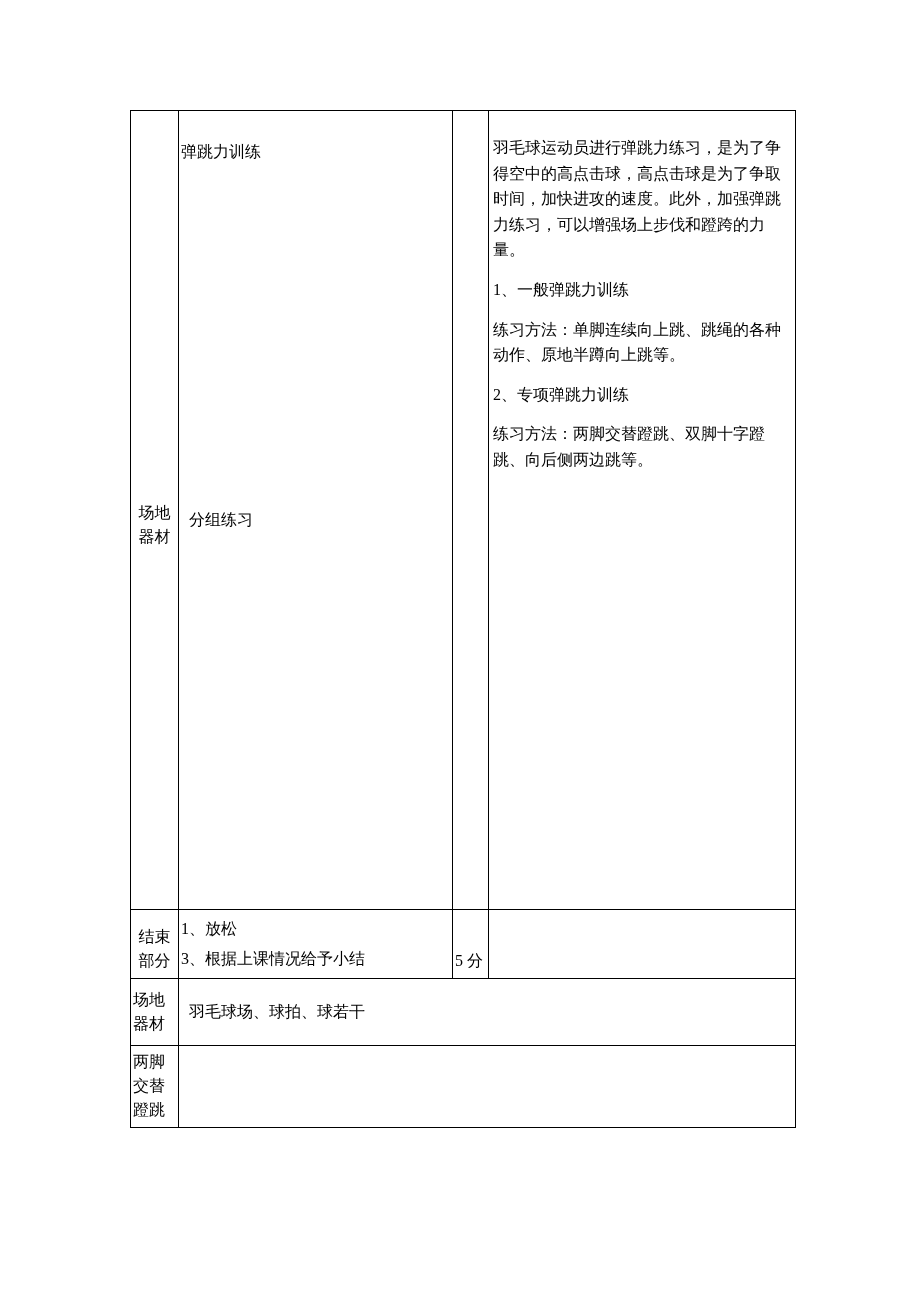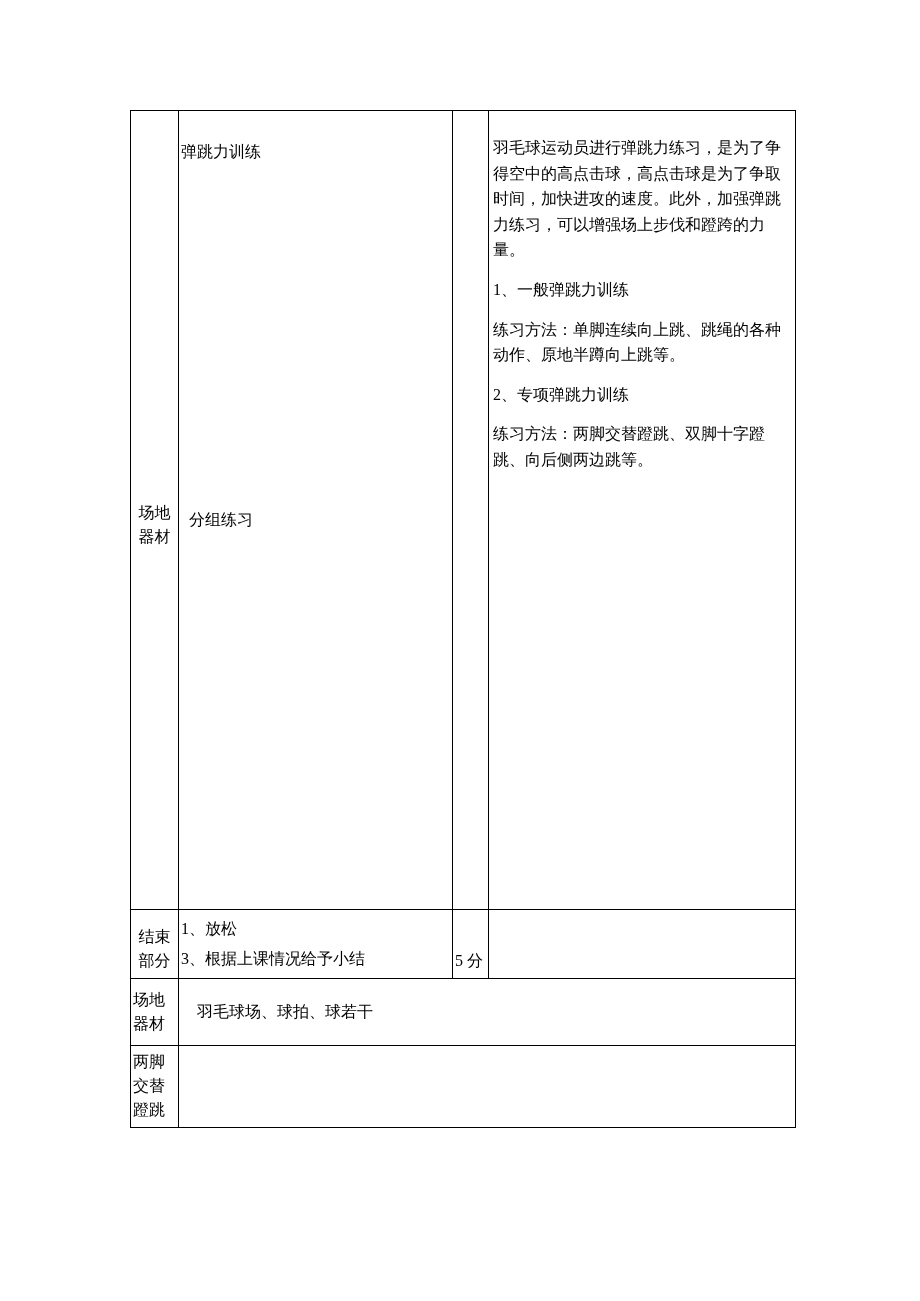--- a/index.html
+++ b/index.html
@@ -86,21 +86,21 @@
   }
   .equip-row td, .reflect-row td {
     height: 58px;
   }
   .equip-label, .reflect-label {
     text-align: left;
     vertical-align: middle;
   }
   .equip-content, .reflect-content {
     vertical-align: middle;
-    padding-left: 18px;
+    padding-left: 10px;
   }
   .notes-block {
     padding: 20px 2px 2px 2px;
   }
   .notes-block p {
     margin: 0 0 14px 0;
   }
   .end-content {
     vertical-align: top;
   }

